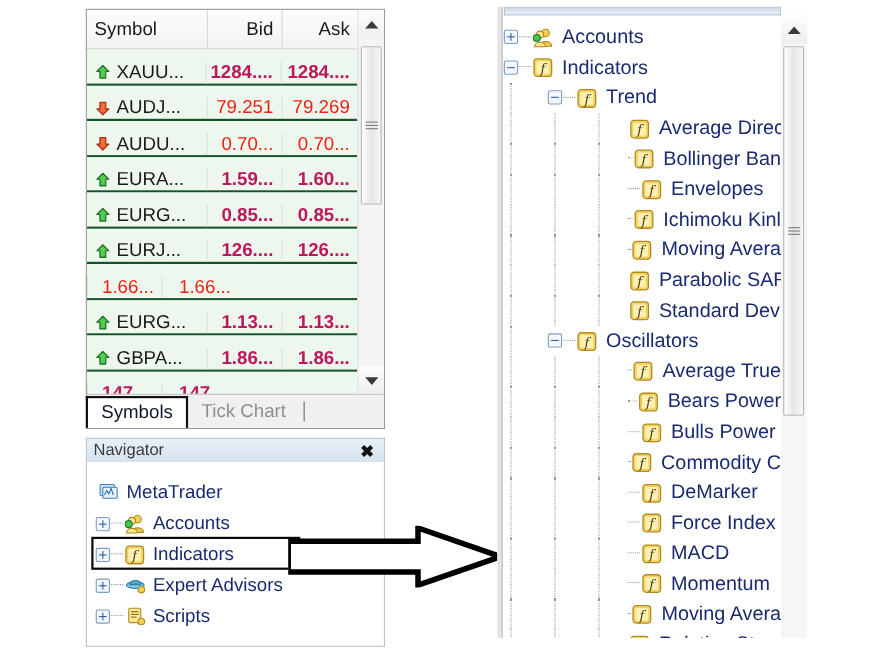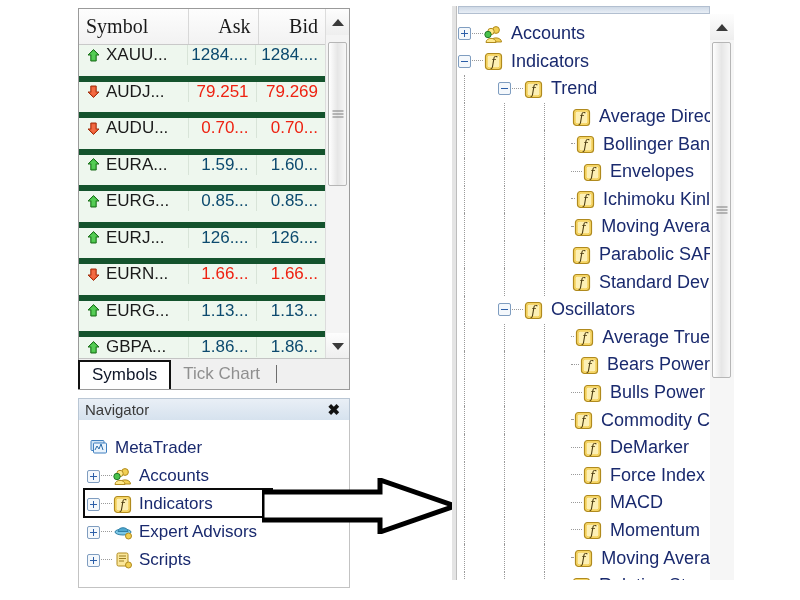--- a/index.html
+++ b/index.html
@@ -24,40 +24,40 @@
   #mw-table{
     position:absolute; left:0; top:0; right:24px; bottom:30px;
     overflow:hidden;
   }
   .mw-header{
     display:flex; height:35px; align-items:stretch;
     background:linear-gradient(to bottom,#fdfdfd,#f2f2f2);
     border-bottom:1px solid #c9c9c9;
   }
   .mw-header .cell{
-    font-size:20px; color:#1a1a1a; display:flex; align-items:center;
-    padding:0 7px; box-sizing:border-box;font-family:Liberation Serif, serif;
+    font-size:17px; color:#1a1a1a; display:flex; align-items:center;
+    padding:0 7px; box-sizing:border-box;
   }
   .mw-header .c-sym{width:110px; justify-content:flex-start;}
   .mw-header .c-bid{width:68px; justify-content:flex-end; border-left:1px solid #d8d8d8;}
   .mw-header .c-ask{width:70px; justify-content:flex-end; border-left:1px solid #d8d8d8;}
 
   .mw-row{
-    display:flex; height:30.5px; align-items:flex-start;
+    display:flex; height:30.5px; align-items:flex-end;
     background:#eef7ee;
-    border-bottom:6px solid #14532d;
+    border-bottom:2px solid #14532d;
   }
   .mw-row .cell{
     font-size:17px; display:flex; align-items:center; box-sizing:border-box;
     padding:0 7px;
   }
   .mw-row .c-sym{width:110px; gap:5px; color:#1a1a1a;}
   .mw-row .c-bid{width:68px; justify-content:flex-end; border-left:1px solid #d8e4d8;}
   .mw-row .c-ask{width:70px; justify-content:flex-end; border-left:1px solid #d8e4d8;}
-  .val-up{color:#0c4a6e;}
+  .val-up{color:#be185d;font-weight:bold;}
   .val-down{color:#ee2211;}
 
   .arrow-ico{width:15px;height:15px;flex:0 0 15px;position:relative;}
   .arrow-ico svg{display:block;}
 
   
   #mw-scroll{
     position:absolute; right:0; top:0; width:24px; bottom:30px;
     background:#f4f4f4; border-left:1px solid #dcdcdc; box-sizing:border-box;
   }
@@ -164,22 +164,22 @@
 </head>
 <body>
 
 <div id="left-column">
 
   <div id="market-watch">
 
     <div id="mw-table">
       <div class="mw-header">
         <div class="cell c-sym">Symbol</div>
+        <div class="cell c-bid">Bid</div>
         <div class="cell c-ask">Ask</div>
-        <div class="cell c-bid">Bid</div>
       </div>
       <div id="mw-rows">
           <div class="mw-row">
             <div class="cell c-sym">
               <span class="arrow-ico">
                 <svg width="15" height="15" viewBox="0 0 15 15">
                   <path d="M7.5 1.5 L13 7 L10.2 7 L10.2 13 L4.8 13 L4.8 7 L2 7 Z" fill="#3fba3f" stroke="#1c6e1c" stroke-width="1" stroke-linejoin="round"></path>
                   <path d="M7.5 3 L11 6.3 L9.2 6.3 L9.2 11.8 L5.8 11.8 L5.8 6.3 L4 6.3 Z" fill="#5fd45f" opacity="0.7"></path>
                 </svg>
               </span>
@@ -247,29 +247,20 @@
                   <path d="M7.5 1.5 L13 7 L10.2 7 L10.2 13 L4.8 13 L4.8 7 L2 7 Z" fill="#3fba3f" stroke="#1c6e1c" stroke-width="1" stroke-linejoin="round"></path>
                   <path d="M7.5 3 L11 6.3 L9.2 6.3 L9.2 11.8 L5.8 11.8 L5.8 6.3 L4 6.3 Z" fill="#5fd45f" opacity="0.7"></path>
                 </svg>
               </span>
               <span>EURJ...</span>
             </div>
             <div class="cell c-bid val-up">126....</div>
             <div class="cell c-ask val-up">126....</div>
           </div>
           <div class="mw-row">
-            <div class="cell c-sym">
-              <span class="arrow-ico">
-                <svg width="15" height="15" viewBox="0 0 15 15">
-                  <path d="M7.5 13.5 L2 8 L4.8 8 L4.8 2 L10.2 2 L10.2 8 L13 8 Z" fill="#e8522a" stroke="#a0300f" stroke-width="1" stroke-linejoin="round"></path>
-                  <path d="M7.5 12 L4 8.7 L5.8 8.7 L5.8 3.2 L9.2 3.2 L9.2 8.7 L11 8.7 Z" fill="#f5764f" opacity="0.7"></path>
-                </svg>
-              </span>
-              <span>EURN...</span>
-            </div>
             <div class="cell c-bid val-down">1.66...</div>
             <div class="cell c-ask val-down">1.66...</div>
           </div>
           <div class="mw-row">
             <div class="cell c-sym">
               <span class="arrow-ico">
                 <svg width="15" height="15" viewBox="0 0 15 15">
                   <path d="M7.5 1.5 L13 7 L10.2 7 L10.2 13 L4.8 13 L4.8 7 L2 7 Z" fill="#3fba3f" stroke="#1c6e1c" stroke-width="1" stroke-linejoin="round"></path>
                   <path d="M7.5 3 L11 6.3 L9.2 6.3 L9.2 11.8 L5.8 11.8 L5.8 6.3 L4 6.3 Z" fill="#5fd45f" opacity="0.7"></path>
                 </svg>

